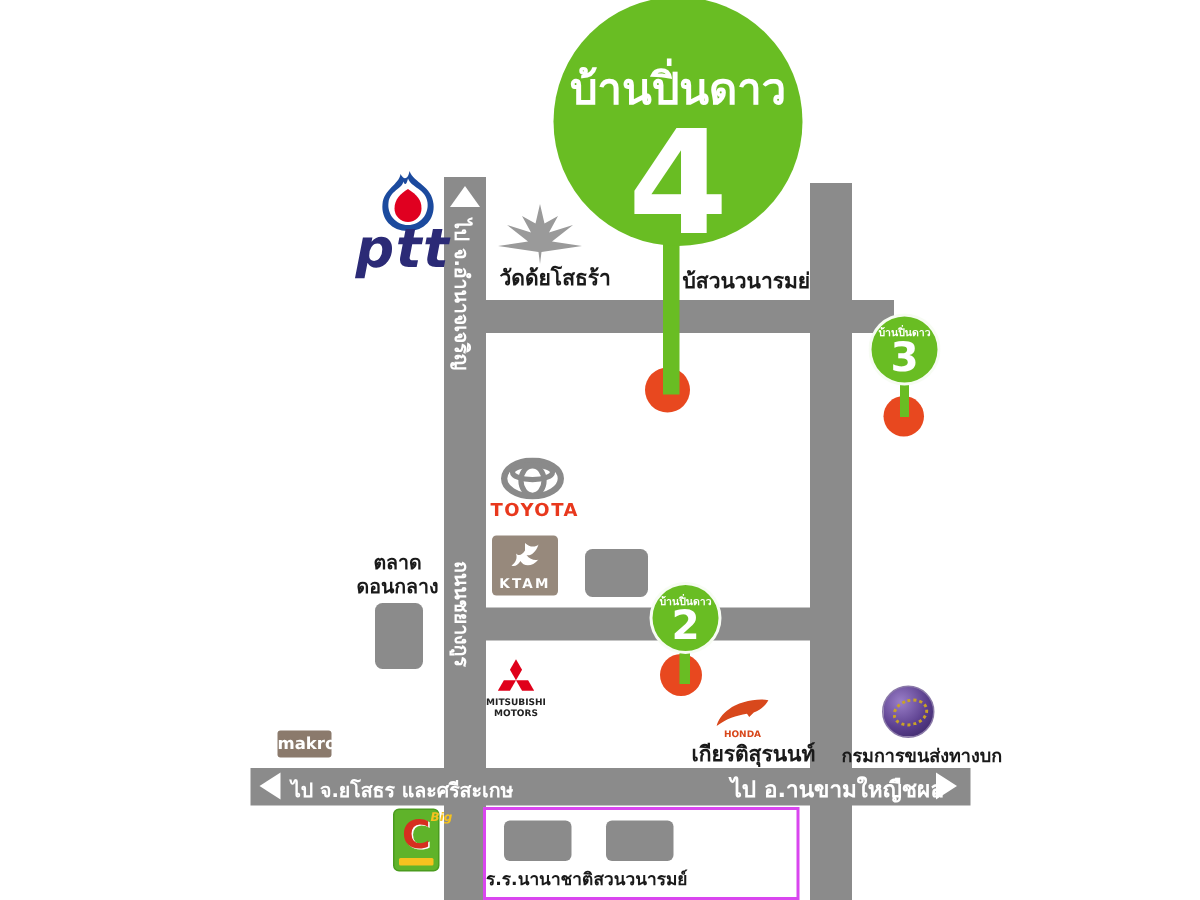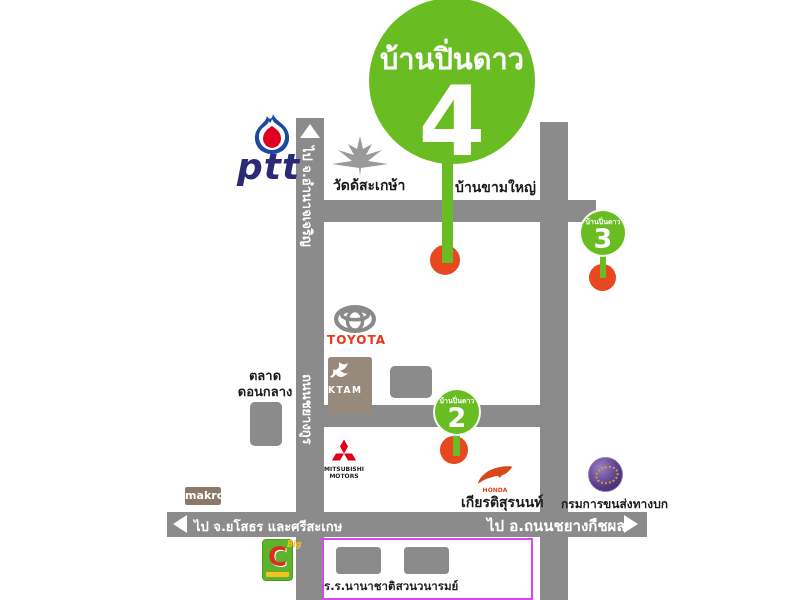--- a/index.html
+++ b/index.html
@@ -27,23 +27,23 @@
   .pin-small .pin-name{padding-top:5px;font-size:7px;font-weight:bold;letter-spacing:0;}
   .pin-small .pin-num{font-size:27px;font-weight:bold;line-height:0.9;}
   .lm-label{position:absolute;color:#1a1a1a;font-weight:bold;font-size:14px;
             white-space:nowrap;z-index:2;}
   .gray-box{position:absolute;background:var(--box_gray,#8b8b8b);border-radius:5px;z-index:2;}
   .logo{position:absolute;z-index:2;}
   .ptt-text{position:absolute;left:237px;top:146px;font-size:36px;font-weight:bold;
             font-style:italic;color:var(--ptt_navy,#2b2a76);letter-spacing:1px;z-index:2;}
   .toyota-text{position:absolute;left:327px;top:333px;font-size:12px;font-weight:bold;
                color:var(--toyota_red,#e8381d);letter-spacing:1px;z-index:2;}
-  .ktam-box{position:absolute;left:328px;top:357px;width:44px;height:57px;
+  .ktam-box{position:absolute;left:328px;top:357px;width:44px;height:40px;
             background:var(--ktam_brown,#97897c);border-radius:3px;color:#fff;
-            text-align:left;z-index:2;}
+            text-align:center;z-index:2;}
   .ktam-box .ktam-txt{font-size:9px;font-weight:bold;letter-spacing:1.5px;}
   .mmc-text{position:absolute;left:320px;top:465px;width:48px;text-align:center;
             font-size:6px;font-weight:bold;color:#222;line-height:1.2;z-index:2;}
   .honda-text{position:absolute;left:478px;top:486px;width:34px;text-align:center;
               font-size:6px;font-weight:bold;color:var(--honda_red,#d8481c);z-index:2;}
   .makro-box{position:absolute;left:185px;top:487px;width:36px;height:18px;
              background:var(--makro_brown,#8b7a6c);border-radius:2px;color:#fff;
              font-size:11px;font-weight:bold;text-align:center;line-height:18px;z-index:2;}
   .bigc-box{position:absolute;left:262px;top:539px;width:31px;height:42px;
             background:var(--bigc_green,#5fb32a);border-radius:4px;z-index:2;
@@ -78,21 +78,21 @@
   <div class="road" style="left:296px;top:405px;width:272px;height:22px;"></div>
   <div class="road" style="left:167px;top:512px;width:480px;height:25px;"></div>
 
   <div class="arrow arrow-up" style="left:300px;top:124px;"></div>
   <div class="arrow arrow-left" style="left:173px;top:515px;"></div>
   <div class="arrow arrow-right" style="left:624px;top:515px;"></div>
 
   <div class="vlabel" style="left:318px;top:146px;">ไป จ.อำนาจเจริญ</div>
   <div class="vlabel" style="left:318px;top:374px;">ถนนชยางกูร</div>
   <div class="hlabel" style="left:194px;top:516px;font-size:13px;">ไป จ.ยโสธร และศรีสะเกษ</div>
-  <div class="hlabel" style="left:487px;top:514px;font-size:15px;">ไป อ.ถนนชยางกืชผล</div>
+  <div class="hlabel" style="left:487px;top:514px;font-size:15px;">ไป อ.านขามใหญืชผล</div>
 
   <div class="pin-stem" style="left:442px;top:150px;width:11px;height:113px;"></div>
   <div class="pin-dot" style="left:430px;top:245px;width:30px;height:30px;"></div>
   <div class="pin-circle pin-big">
     <div class="pin-name">บ้านปิ่นดาว</div>
     <div class="pin-num">4</div>
   </div>
 
   <div class="pin-stem" style="left:600px;top:250px;width:6px;height:28px;"></div>
   <div class="pin-dot" style="left:589px;top:264px;width:27px;height:27px;"></div>
@@ -115,23 +115,23 @@
       <path d="M20 12 C26 16 29 19 29 25 a9 9 0 0 1 -18 0 C11 19 15 15 20 12 Z" fill="#e00020"></path>
     </svg>
   </div>
   <div class="ptt-text">ptt</div>
 
   <div class="logo" style="left:328px;top:136px;width:64px;height:40px;">
     <svg width="64" height="40" viewBox="0 0 64 40">
       <path d="M32 0 L35 13 L44 8 L38 19 L54 14 L40 25 L60 28 L33 32 L32 40 L31 32 L4 28 L24 25 L10 14 L26 19 L20 8 L29 13 Z" fill="#9a9a9a"></path>
     </svg>
   </div>
-  <div class="lm-label" style="left:333px;top:174px;">วัดด้สะเกษ้า</div>
+  <div class="lm-label" style="left:333px;top:174px;">วัดด้ยโสธร้า</div>
 
-  <div class="lm-label" style="left:455px;top:176px;">บ้านขามใหญ่</div>
+  <div class="lm-label" style="left:455px;top:176px;">บ้สวนวนารมย่</div>
 
   <div class="logo" style="left:333px;top:305px;width:44px;height:28px;">
     <svg width="44" height="28" viewBox="0 0 60 40">
       <ellipse cx="30" cy="20" rx="27" ry="17" fill="none" stroke="#8a8a8a" stroke-width="6"></ellipse>
       <ellipse cx="30" cy="22" rx="11" ry="14" fill="none" stroke="#8a8a8a" stroke-width="5"></ellipse>
       <ellipse cx="30" cy="14" rx="19" ry="7" fill="none" stroke="#8a8a8a" stroke-width="5"></ellipse>
     </svg>
   </div>
   <div class="toyota-text">TOYOTA</div>
 

